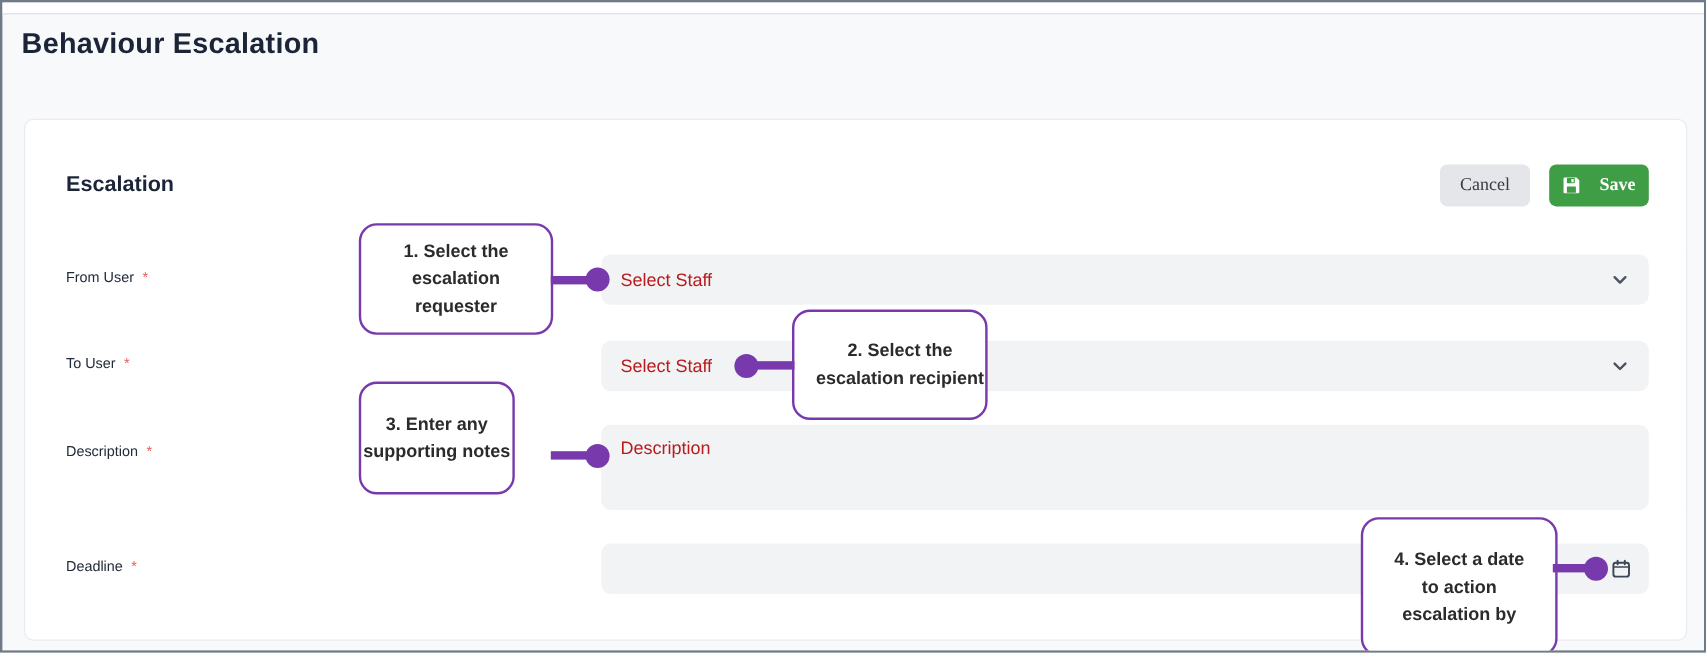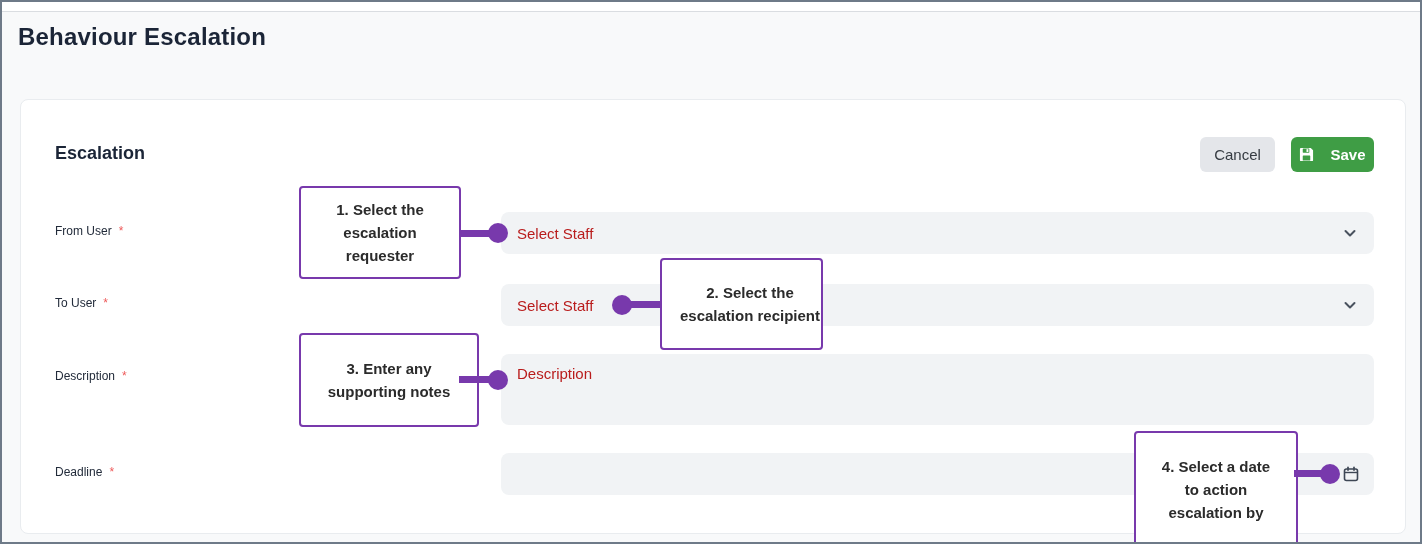--- a/index.html
+++ b/index.html
@@ -23,21 +23,21 @@
     background:#ffffff; border:1px solid #e9ecef; border-radius:8px;
   }
   .card-heading {
     position:absolute; left:34px; top:43px;
     font-size:18px; font-weight:700; color:#1b2537;
   }
   .btn {
     position:absolute; top:37px; height:35px; border-radius:6px;
     display:flex; align-items:center; justify-content:center;
     font-size:15px; cursor:pointer; border:none;
-    font-family:Liberation Sans, sans-serif;
+    font-family:Liberation Serif, serif;
     text-align:center;
   }
   .btn-cancel { left:1179px; width:75px; background:#e4e6ea; color:#353b42; }
   .btn-save { left:1270px; width:83px; background:#3f9d45; color:#ffffff; font-weight:600; gap:16px; }
 
   .field-label {
     position:absolute; left:34px; font-size:12px; color:#222b3a;
   }
   .req { color:#ee5a5a; margin-left:7px; }
 
@@ -47,29 +47,29 @@
     display:flex; align-items:center; padding:0 16px;
   }
   .placeholder { font-size:15px; color:#b91c1c; }
   .f1 { top:112px; height:42px; }
   .f2 { top:184px; height:42px; }
   .f3 { top:254px; height:71px; align-items:flex-start; padding-top:11px; }
   .f4 { top:353px; height:42px; justify-content:flex-end; }
   .chevron { position:absolute; right:16px; top:50%; transform:translateY(-50%); width:16px; height:16px; }
 
   .callout {
-    position:absolute; background:#ffffff; border:2px solid #7839ac; border-radius:4px;
+    position:absolute; background:#ffffff; border:2px solid #7839ac; border-radius:15px;
     display:flex; flex-direction:column; align-items:center; justify-content:center;
     font-size:15px; font-weight:700; color:#2b2b2b; line-height:23px; text-align:center;
     z-index:5;
   }
   .callout span { display:block; }
   .c1 { left:278px; top:86px;  width:162px; height:93px; }
   .c2 { left:639px; top:158px; width:163px; height:92px;padding-left:17px; }
-  .c3 { left:278px; top:233px; width:180px; height:94px; }
+  .c3 { left:278px; top:218px; width:130px; height:94px; }
   .c4 { left:1113px; top:331px; width:164px; height:116px; }
 
   .stub { position:absolute; height:7px; background:#7839ac; z-index:6; }
   .s1 { left:438px; top:130px; width:42px; }
   .s2 { left:601px; top:201px; width:40px; }
   .s3 { left:438px; top:276px; width:42px; }
   .s4 { left:1273px; top:370px; width:38px; }
 
   .dot { position:absolute; width:20px; height:20px; border-radius:50%; background:#7839ac; z-index:7; }
   .d1 { left:467px; top:123px; }

